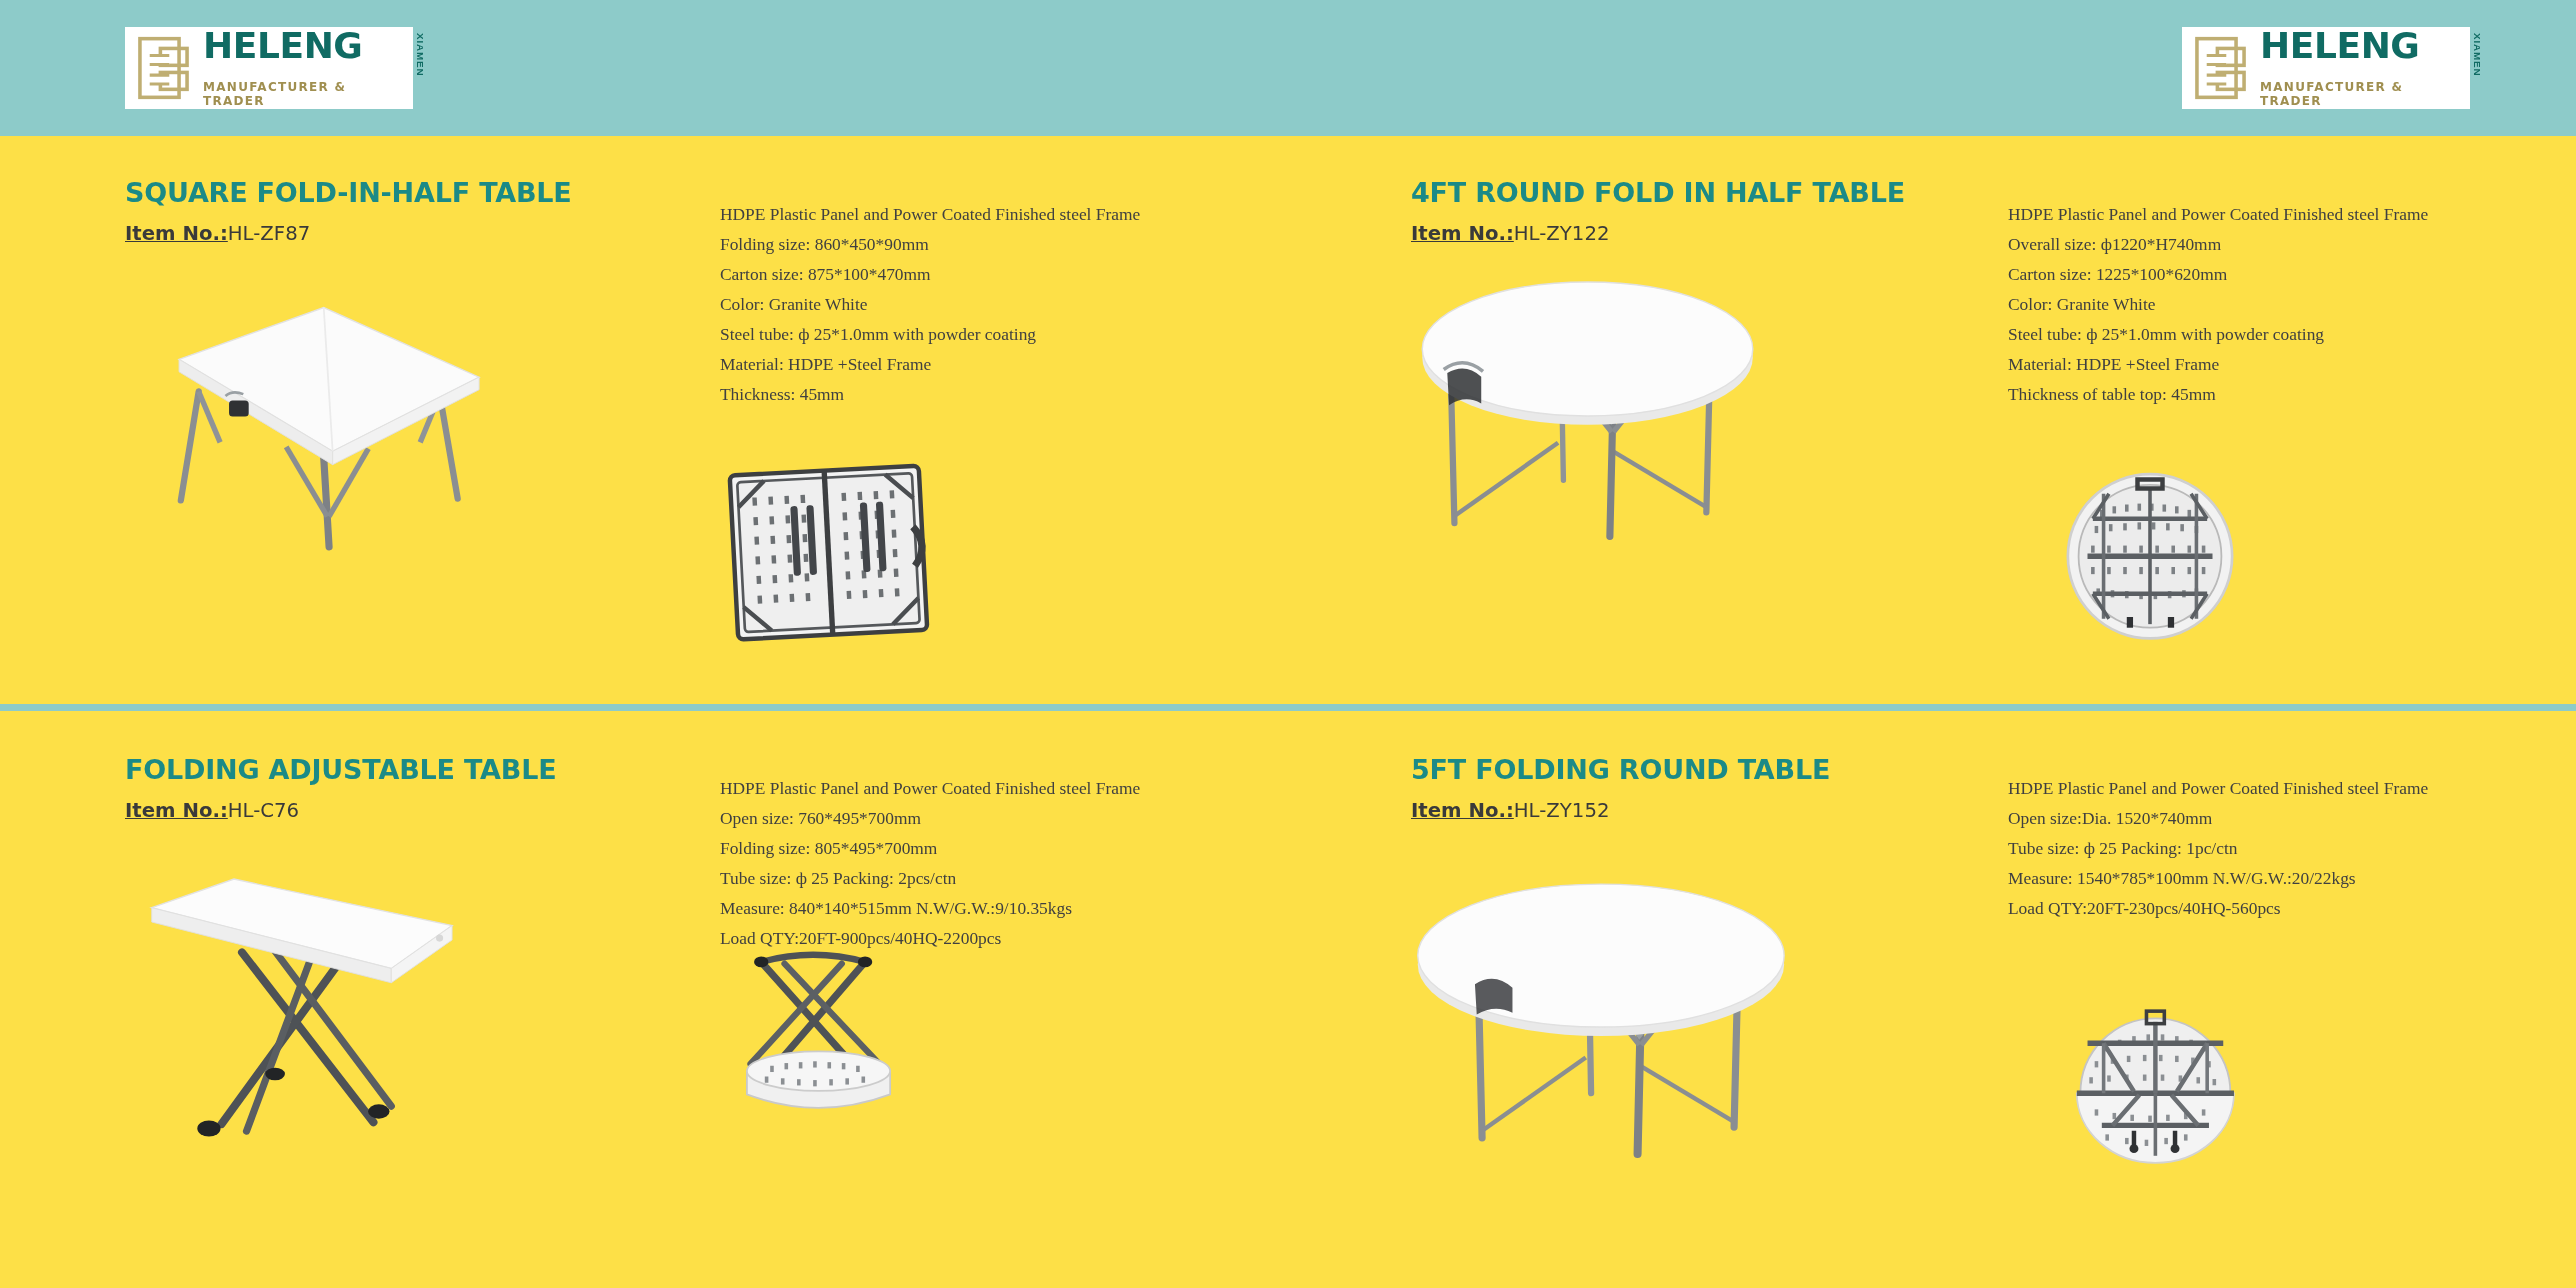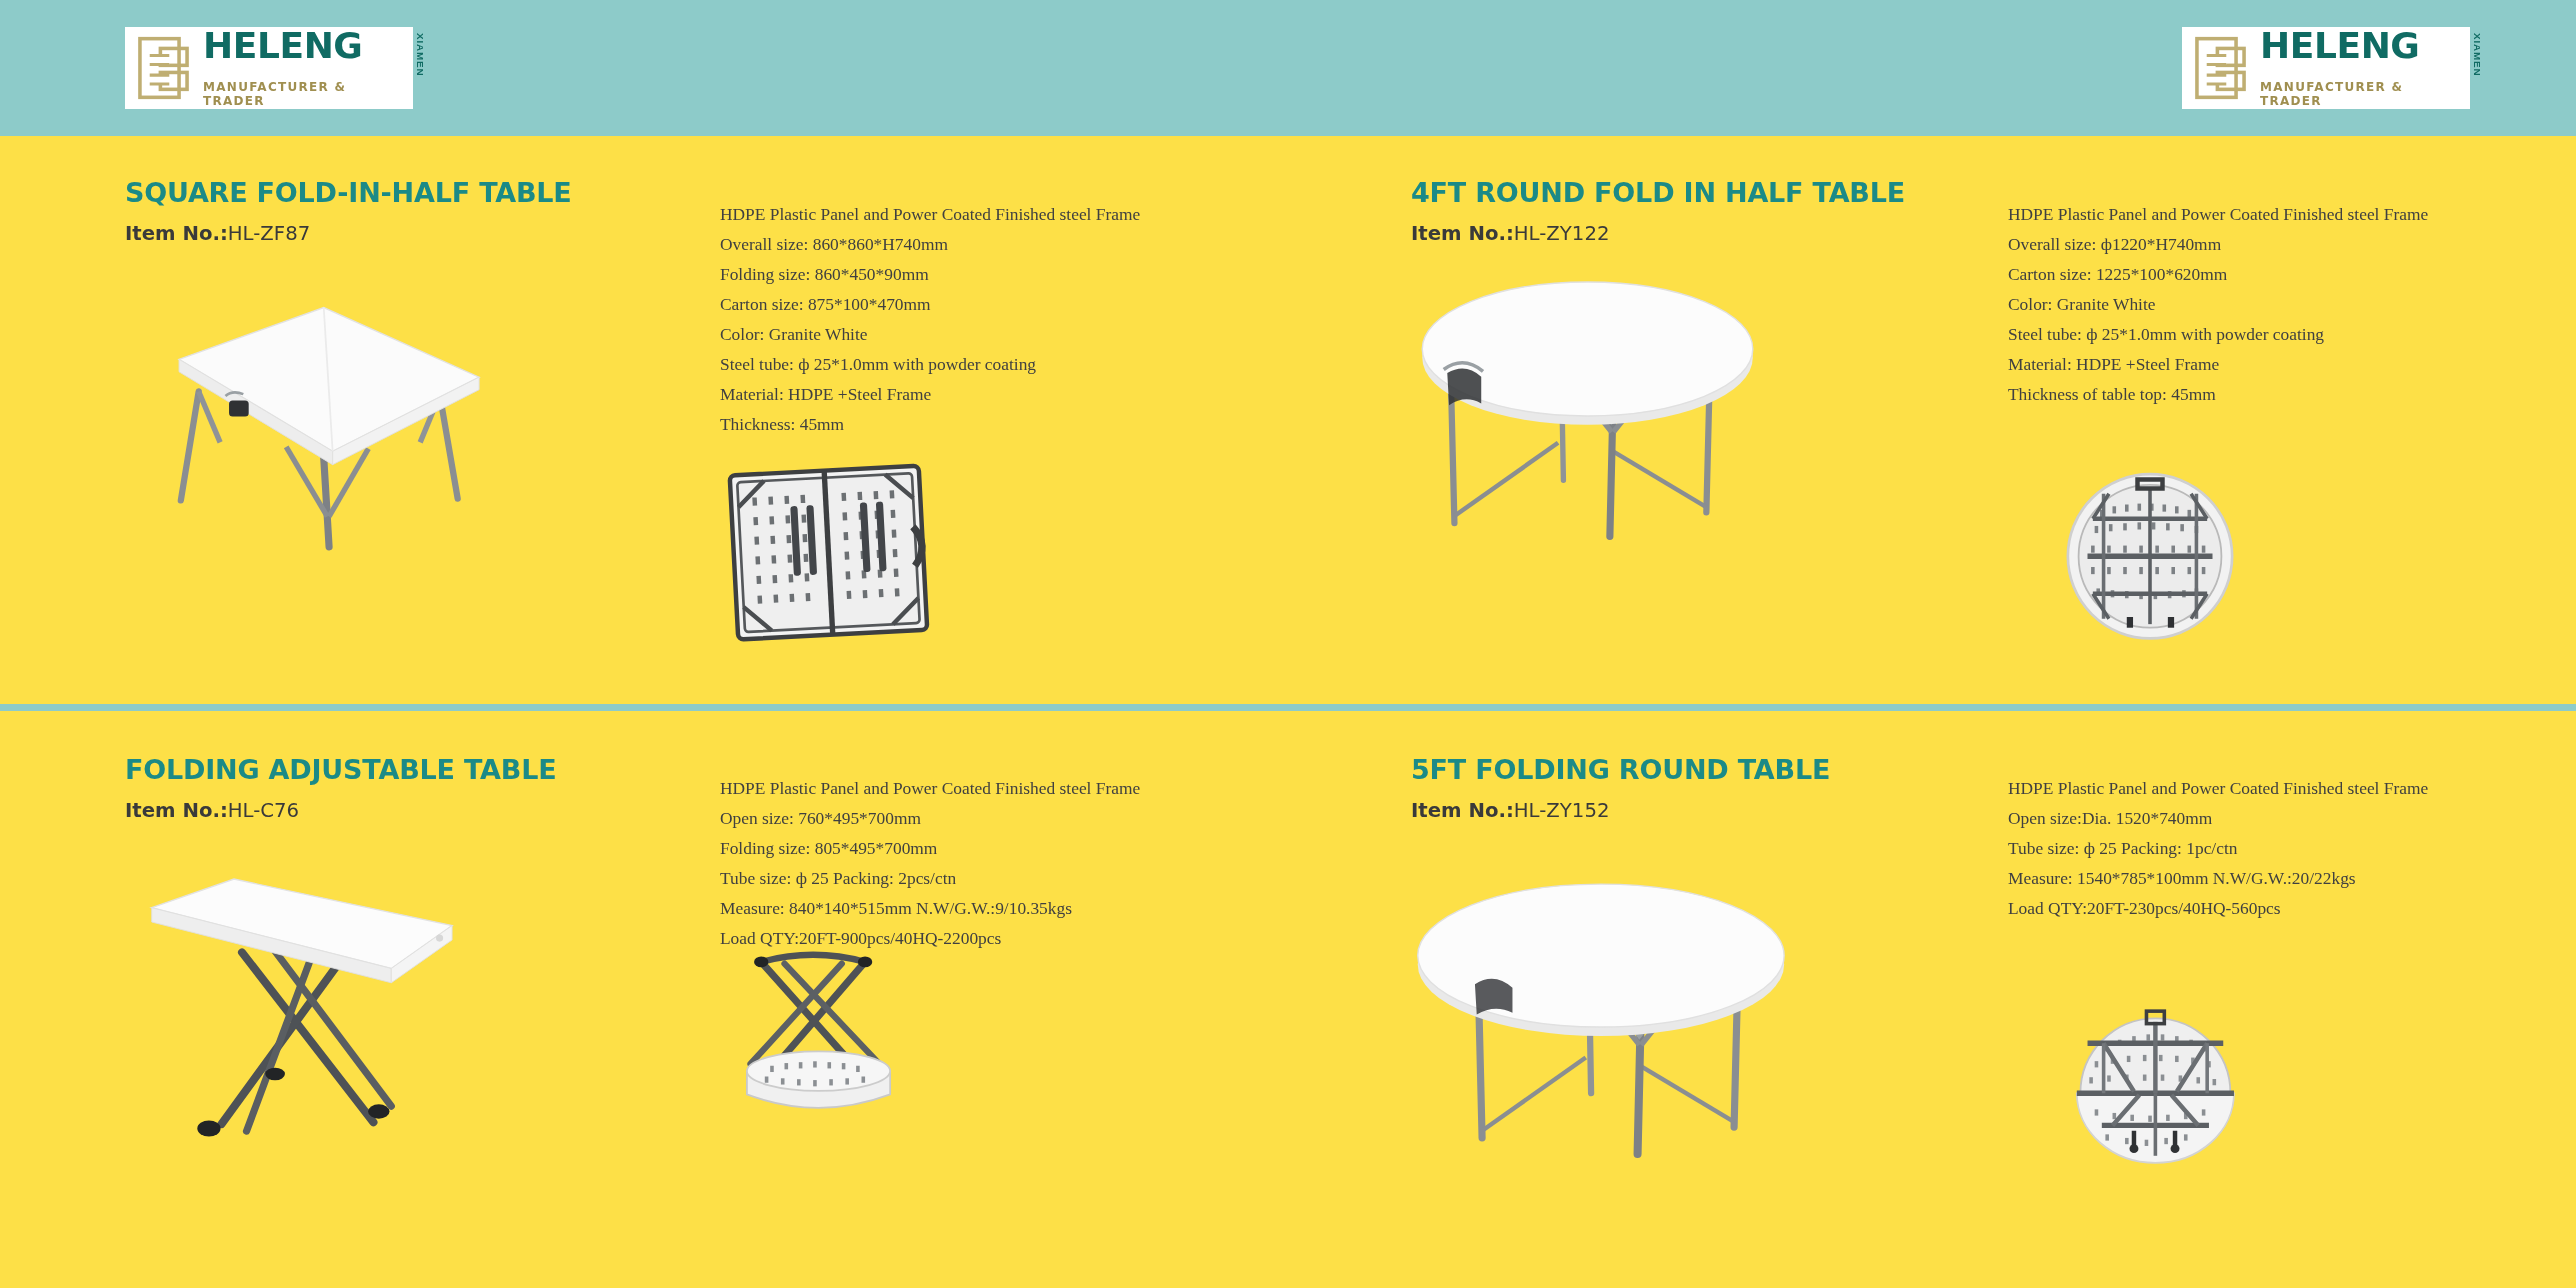--- a/index.html
+++ b/index.html
@@ -64,21 +64,21 @@
     letter-spacing:-0.2px;
     white-space:nowrap;
   }
   .itemno {
     font-family:"DejaVu Sans", sans-serif;
     font-size:19.7px;
     color:#3a3a3a;
     margin-top:14.3px;
     white-space:nowrap;
   }
-  .itemno b { font-weight:700; }
+  .itemno b { font-weight:700;text-decoration:underline; }
 
   .specs {
     font-family:Liberation Serif, serif;
     font-size:17.4px;
     color:#404040;
     line-height:30px;
     white-space:nowrap;
   }
   .specs div { white-space:nowrap; }
 
@@ -132,21 +132,20 @@
 
   <div class="row-divider" style="top:704px;"></div>
 
   <div class="cell" style="left:125px; top:177px;">
     <div class="title">SQUARE FOLD-IN-HALF TABLE</div>
     <div class="itemno"><b>Item No.:</b><span>HL-ZF87</span></div>
   </div>
 
   <div class="specs" style="position:absolute; left:720px; top:199px;">
     <div>HDPE Plastic Panel and Power Coated Finished steel Frame</div>
-    <div>Overall size: 860*860*H740mm</div>
     <div>Folding size: 860*450*90mm</div>
     <div>Carton size: 875*100*470mm</div>
     <div>Color: Granite White</div>
     <div>Steel tube: ф 25*1.0mm with powder coating</div>
     <div>Material: HDPE +Steel Frame</div>
     <div>Thickness: 45mm</div>
   </div>
 
   <div class="shot" style="left:125px; top:295px;">
     <svg width="376" height="259" viewBox="0 0 420 290">

